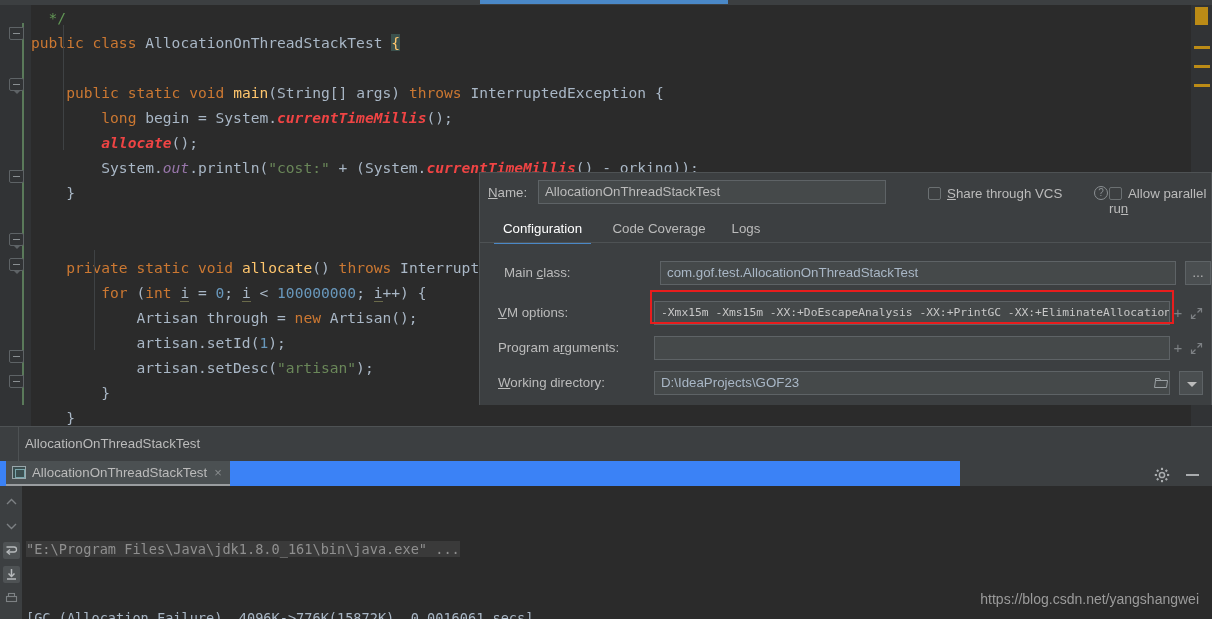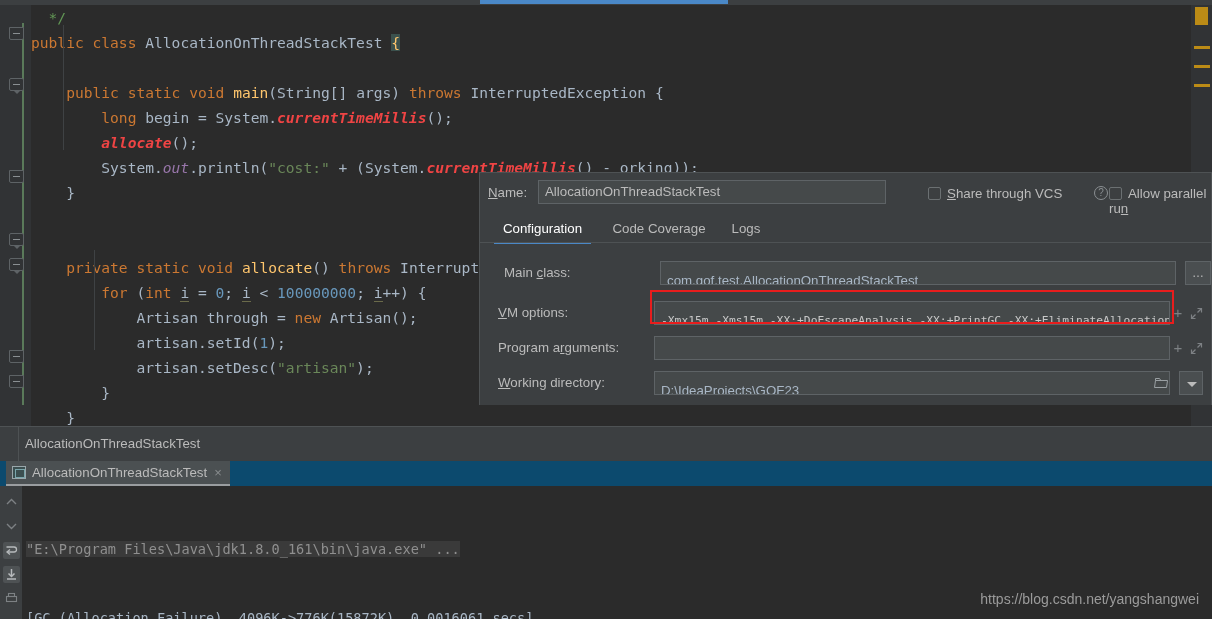--- a/index.html
+++ b/index.html
@@ -106,21 +106,21 @@
   }
   .tabline{ position:absolute; left:0; top:69px; width:733px; height:1px; background:#4e5254; }
 
   
   .form{ position:absolute; left:0; top:71px; width:733px; height:162px; }
   .frow{ position:absolute; left:0; width:733px; height:34px; }
   .frow .flabel{ position:absolute; left:18px; top:9px; }
   .fld{
     position:absolute; height:24px; top:5px;
     background:#45494a; border:1px solid #5e6366; color:#a9b7c6;
-    padding:8px 6px; line-height:22px; font-size:13.3px;
+    padding:0 6px; line-height:22px; font-size:13.3px;
     font-family:"Liberation Sans",sans-serif; overflow:hidden; white-space:nowrap;
   }
   .fld.mono{ font-family:"DejaVu Sans Mono","Liberation Mono",monospace; font-size:11.3px; color:#c8c8c8; line-height:22px; }
   .btn-sq{
     position:absolute; top:5px; width:26px; height:24px;
     background:#4a4e50; border:1px solid #5e6366; color:#bbbbbb;
     text-align:center; line-height:22px; font-size:12px;
   }
   .ico-plus{ position:absolute; top:11px; width:12px; height:12px; color:#7d8184; font-size:15px; line-height:11px; text-align:center; }
   .ico-expand{ position:absolute; top:11px; width:13px; height:13px; }
@@ -138,21 +138,21 @@
     position:absolute; border:2px solid #e81d1d; pointer-events:none;
   }
 
   
   .runpanel{ position:absolute; left:0; top:426px; width:1212px; height:193px; background:#3c3f41; }
   .runpanel .toprule{ position:absolute; left:0; top:0; width:1212px; height:1px; background:#4e5254; }
   .runhdr{ position:absolute; left:0; top:1px; width:1212px; height:34px; background:#3c3f41; }
   .runhdr .cfgname{ position:absolute; left:25px; top:9px; color:#bbbbbb; font-size:13.3px; }
   .runhdr .divv{ position:absolute; left:18px; top:0; width:1px; height:34px; background:#4e5254; }
 
-  .tabbar{ position:absolute; left:0; top:35px; width:1212px; height:25px; background:#0c4a6e; }
+  .tabbar{ position:absolute; left:0; top:35px; width:960px; height:25px; background:#3b82f6; }
   .runtab{
     position:absolute; left:6px; top:0; height:25px; padding:0 8px 0 26px;
     color:#bbbbbb; font-size:13.3px; line-height:24px; background:#4b5052;
   }
   .runtab:after{ content:""; position:absolute; left:0; bottom:0; width:100%; height:2px; background:#9a9da0; }
   .runtab .ticon{
     position:absolute; left:6px; top:5px; width:14px; height:13px;
     border:1px solid #9aa7ab; background:#3c4f50;
   }
   .runtab .ticon:after{ content:""; position:absolute; left:2px; top:2px; width:8px; height:7px; border:1px solid #7aa6ac; }

